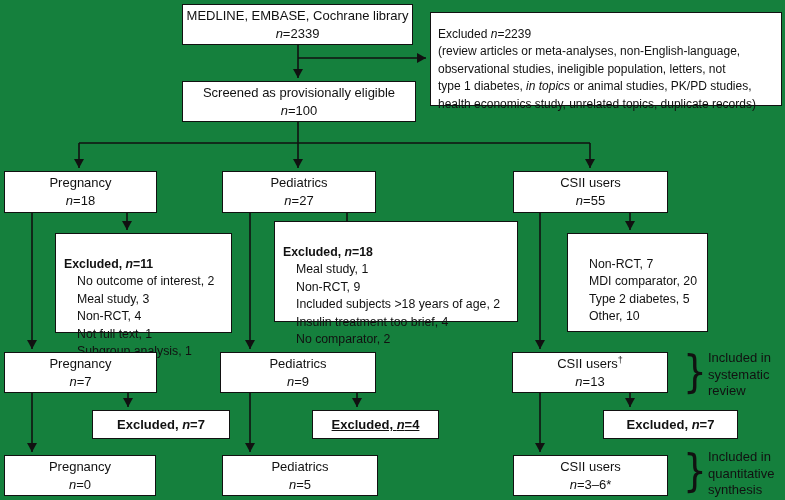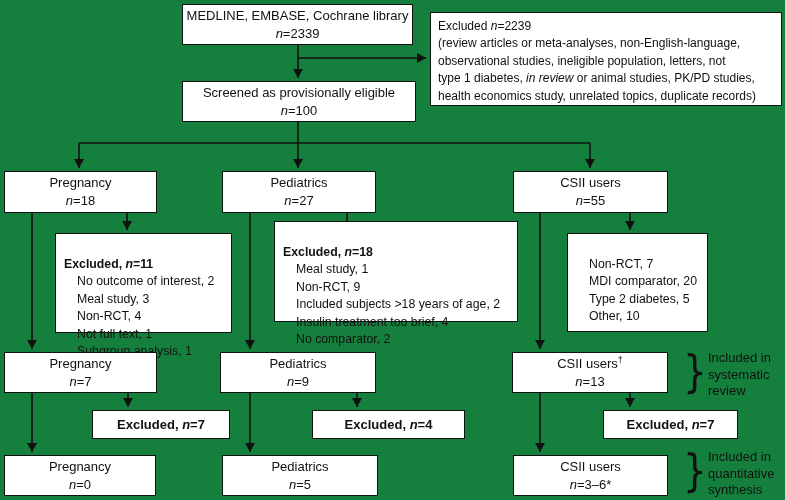--- a/index.html
+++ b/index.html
@@ -34,21 +34,21 @@
   .detail {
     align-items: flex-start;
     justify-content: flex-start;
     text-align: left;
     padding: 22px 8px;
     font-size: 12.3px;
     line-height: 1.42;
   }
   .detail .item { padding-left: 13px; white-space: nowrap; }
   .excl-head { font-weight: bold; white-space: nowrap; }
-  .overall { font-size: 12px; line-height: 1.45; padding: 5px 7px; }
+  .overall { font-size: 12px; line-height: 1.45; padding: 13px 7px; }
   .overall .oline { white-space: nowrap; }
   sup.sup { font-size: 9px; vertical-align: super; line-height: 0; }
 
   
   #box-source      { left:182px; top:4px;   width:231px; height:41px; }
   #box-excl-overall{ left:430px; top:12px;  width:352px; height:94px; }
   #box-screened    { left:182px; top:81px;  width:234px; height:41px; }
 
   #box-preg18      { left:4px;   top:171px; width:153px; height:42px; }
   #box-ped27       { left:222px; top:171px; width:154px; height:42px; }
@@ -56,21 +56,21 @@
 
   #box-preg-excl   { left:55px;  top:233px; width:177px; height:100px; }
   #box-ped-excl    { left:274px; top:221px; width:244px; height:101px; }
   #box-csii-excl   { left:567px; top:233px; width:141px; height:99px; }
 
   #box-preg7       { left:4px;   top:352px; width:153px; height:41px; }
   #box-ped9        { left:220px; top:352px; width:156px; height:41px; }
   #box-csii13      { left:512px; top:352px; width:156px; height:41px; }
 
   #box-excl7a      { left:92px;  top:410px; width:138px; height:29px; }
-  #box-excl4       { left:312px; top:410px; width:153px; height:29px; }
+  #box-excl4       { left:312px; top:410px; width:127px; height:29px;text-decoration:underline; }
   #box-excl7b      { left:603px; top:410px; width:135px; height:29px; }
 
   #box-preg0       { left:4px;   top:455px; width:152px; height:41px; }
   #box-ped5        { left:222px; top:455px; width:156px; height:41px; }
   #box-csii36      { left:513px; top:455px; width:155px; height:41px; }
 
   .brace {
     position: absolute;
     font-size: 44px;
     line-height: 46px;
@@ -127,21 +127,21 @@
 
   <div class="box" id="box-source">
     <div class="title">MEDLINE, EMBASE, Cochrane library</div>
     <div class="nline"><i>n</i><span>=2339</span></div>
   </div>
 
   <div class="box detail overall" id="box-excl-overall">
     <div class="oline"><span>Excluded </span><i>n</i><span>=2239</span></div>
     <div class="oline">(review articles or meta-analyses, non-English-language,</div>
     <div class="oline">observational studies, ineligible population, letters, not</div>
-    <div class="oline"><span>type 1 diabetes, </span><i>in review</i><span> or animal studies, PK/PD studies,</span></div>
+    <div class="oline"><span>type 1 diabetes, </span><i>in topics</i><span> or animal studies, PK/PD studies,</span></div>
     <div class="oline">health economics study, unrelated topics, duplicate records)</div>
   </div>
 
   <div class="box" id="box-screened">
     <div class="title">Screened as provisionally eligible</div>
     <div class="nline"><i>n</i><span>=100</span></div>
   </div>
 
   <div class="box" id="box-preg18">
     <div class="title">Pregnancy</div>

